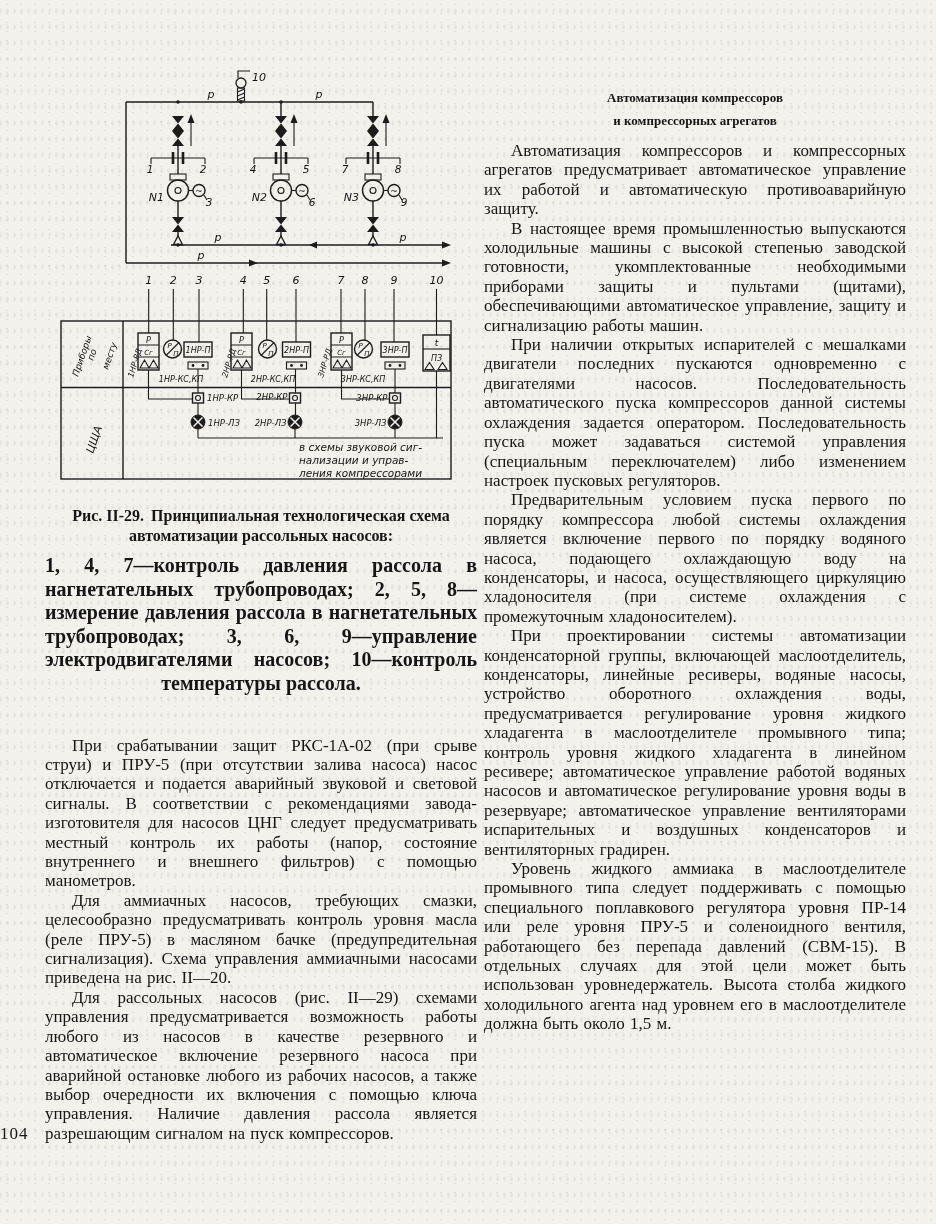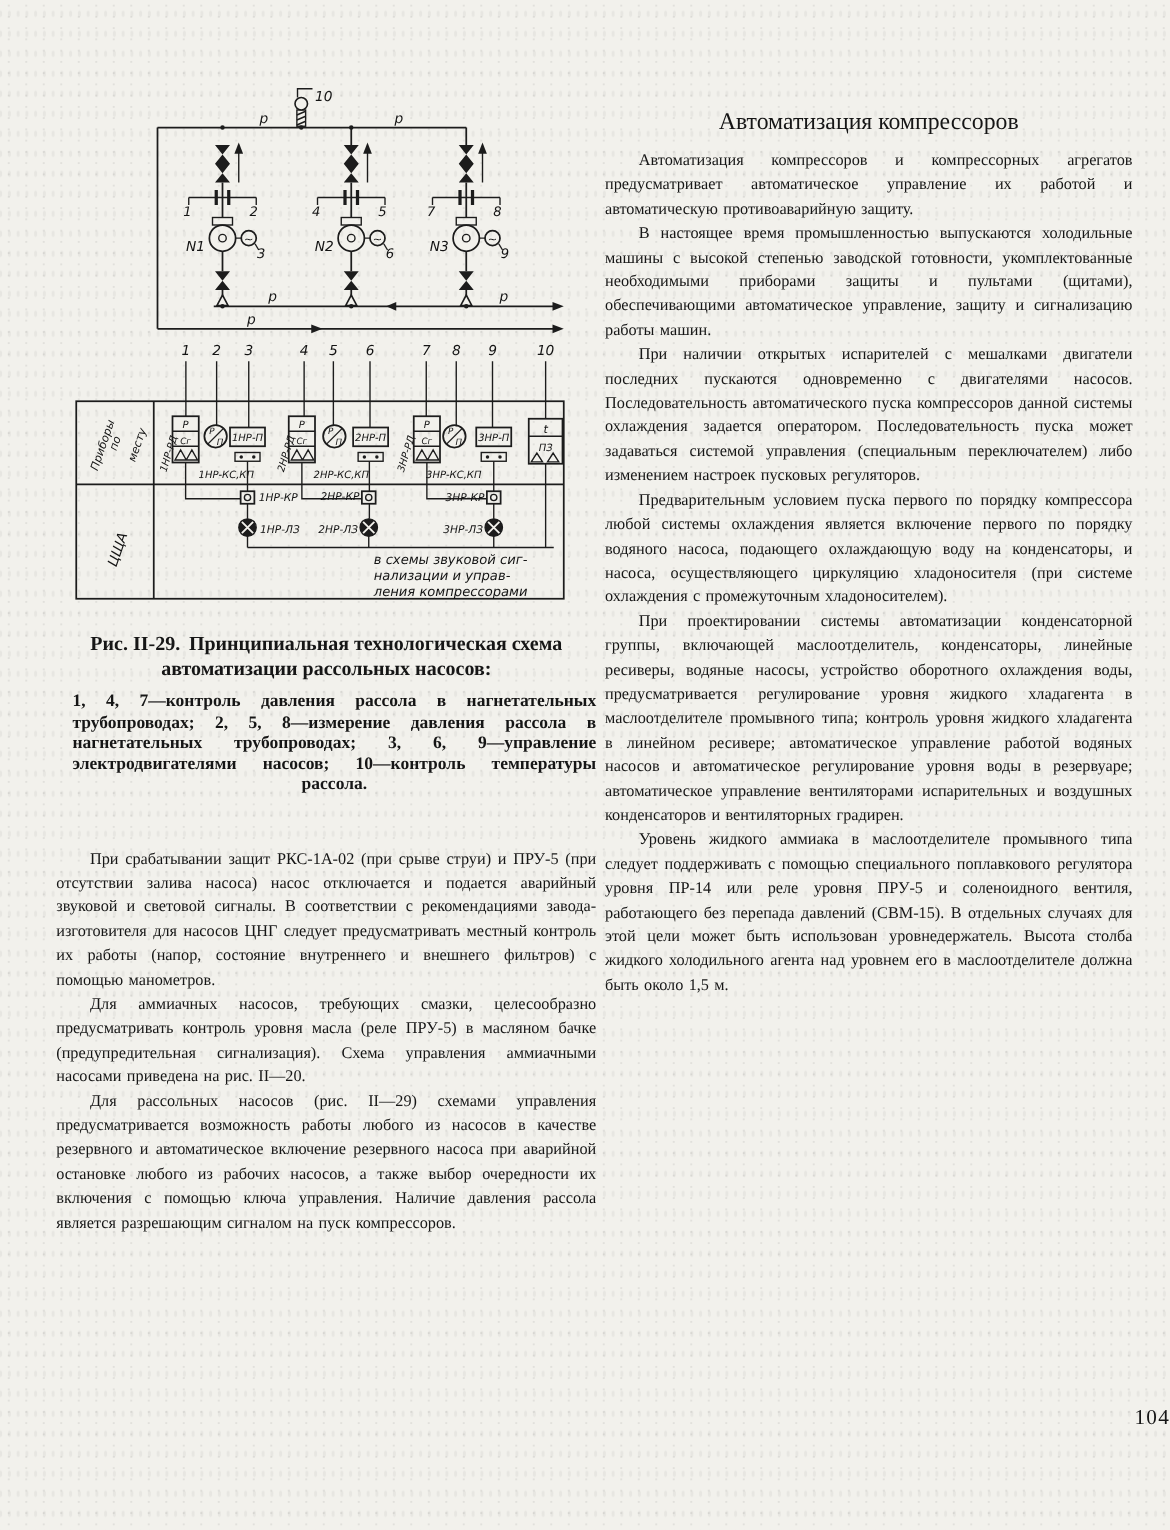--- a/index.html
+++ b/index.html
@@ -26,36 +26,36 @@
   .opn{fill:#f2f1ec;stroke:#1c1c1c;stroke-width:1.3;}
   .lampfill{fill:#1c1c1c;stroke:#1c1c1c;}
   .lampx{stroke:#f2f1ec;stroke-width:1.5;}
   text.dt{font-family:"DejaVu Sans", sans-serif;font-style:italic;fill:#141414;}
   .s11{font-size:11px;} .s10{font-size:10.5px;} .s9{font-size:9px;}
   .s85{font-size:8.5px;} .s8{font-size:8px;} .s7{font-size:7px;} .s105{font-size:10.5px;}
   .mid{text-anchor:middle;} .enda{text-anchor:end;}
   .caption{text-align:center;font-size:16px;font-weight:bold;line-height:1.22;margin-top:16px;}
   .cap-label{margin-right:7px;}
   .legend{
-    font-size:14px;font-weight:bold;line-height:1.18;margin-top:9px;
-    text-align:justify;text-align-last:center;margin-left:13px;
+    font-size:20px;font-weight:bold;line-height:1.18;margin-top:9px;
+    text-align:justify;text-align-last:center;
   }
   .body-p{
-    font-size:13px;line-height:19.4px;text-align:justify;text-indent:27px;
+    font-size:17px;line-height:19.4px;text-align:justify;text-indent:27px;
     margin:0;word-spacing:1px;
   }
   .first-p{margin-top:40px;}
   h2.sec{
-    font-size:19px;font-weight:normal;text-align:center;
+    font-size:13px;font-weight:bold;text-align:center;
     margin:0 0 9px 0;line-height:23px;
   }
   h2.sec2{margin-top:11px;}
   .page-number{
     position:absolute;left:0;top:1124px;width:936px;
-    text-align:right;font-size:17px;letter-spacing:1px;
+    text-align:left;font-size:17px;letter-spacing:1px;
   }
 </style>
 </head>
 <body>
 
 <div class="page">
 
   <div class="col-left">
 
     <svg class="diagram" width="430" height="420" viewBox="0 0 430 420">
@@ -292,20 +292,21 @@
     <div class="legend">1, 4, 7—контроль давления рассола в нагнетательных трубопроводах; 2, 5, 8—измерение давления рассола в нагнетательных трубопроводах; 3, 6, 9—управление электродвигателями насосов; 10—контроль температуры рассола.</div>
 
     <p class="body-p first-p">При срабатывании защит РКС-1А-02 (при срыве струи) и ПРУ-5 (при отсутствии залива насоса) насос отключается и подается аварийный звуковой и световой сигналы. В соответствии с рекомендациями завода-изготовителя для насосов ЦНГ следует предусматривать местный контроль их работы (напор, состояние внутреннего и внешнего фильтров) с помощью манометров.</p>
     <p class="body-p">Для аммиачных насосов, требующих смазки, целесообразно предусматривать контроль уровня масла (реле ПРУ-5) в масляном бачке (предупредительная сигнализация). Схема управления аммиачными насосами приведена на рис. II—20.</p>
     <p class="body-p">Для рассольных насосов (рис. II—29) схемами управления предусматривается возможность работы любого из насосов в качестве резервного и автоматическое включение резервного насоса при аварийной остановке любого из рабочих насосов, а также выбор очередности их включения с помощью ключа управления. Наличие давления рассола является разрешающим сигналом на пуск компрессоров.</p>
   </div>
 
   <div class="col-right">
     <h2 class="sec">
       <div>Автоматизация компрессоров</div>
+      <div>и компрессорных агрегатов</div>
     </h2>
     <p class="body-p">Автоматизация компрессоров и компрессорных агрегатов предусматривает автоматическое управление их работой и автоматическую противоаварийную защиту.</p>
     <p class="body-p">В настоящее время промышленностью выпускаются холодильные машины с высокой степенью заводской готовности, укомплектованные необходимыми приборами защиты и пультами (щитами), обеспечивающими автоматическое управление, защиту и сигнализацию работы машин.</p>
     <p class="body-p">При наличии открытых испарителей с мешалками двигатели последних пускаются одновременно с двигателями насосов. Последовательность автоматического пуска компрессоров данной системы охлаждения задается оператором. Последовательность пуска может задаваться системой управления (специальным переключателем) либо изменением настроек пусковых регуляторов.</p>
     <p class="body-p">Предварительным условием пуска первого по порядку компрессора любой системы охлаждения является включение первого по порядку водяного насоса, подающего охлаждающую воду на конденсаторы, и насоса, осуществляющего циркуляцию хладоносителя (при системе охлаждения с промежуточным хладоносителем).</p>
 
     <p class="body-p">При проектировании системы автоматизации конденсаторной группы, включающей маслоотделитель, конденсаторы, линейные ресиверы, водяные насосы, устройство оборотного охлаждения воды, предусматривается регулирование уровня жидкого хладагента в маслоотделителе промывного типа; контроль уровня жидкого хладагента в линейном ресивере; автоматическое управление работой водяных насосов и автоматическое регулирование уровня воды в резервуаре; автоматическое управление вентиляторами испарительных и воздушных конденсаторов и вентиляторных градирен.</p>
     <p class="body-p">Уровень жидкого аммиака в маслоотделителе промывного типа следует поддерживать с помощью специального поплавкового регулятора уровня ПР-14 или реле уровня ПРУ-5 и соленоидного вентиля, работающего без перепада давлений (СВМ-15). В отдельных случаях для этой цели может быть использован уровнедержатель. Высота столба жидкого холодильного агента над уровнем его в маслоотделителе должна быть около 1,5 м.</p>
   </div>
 

